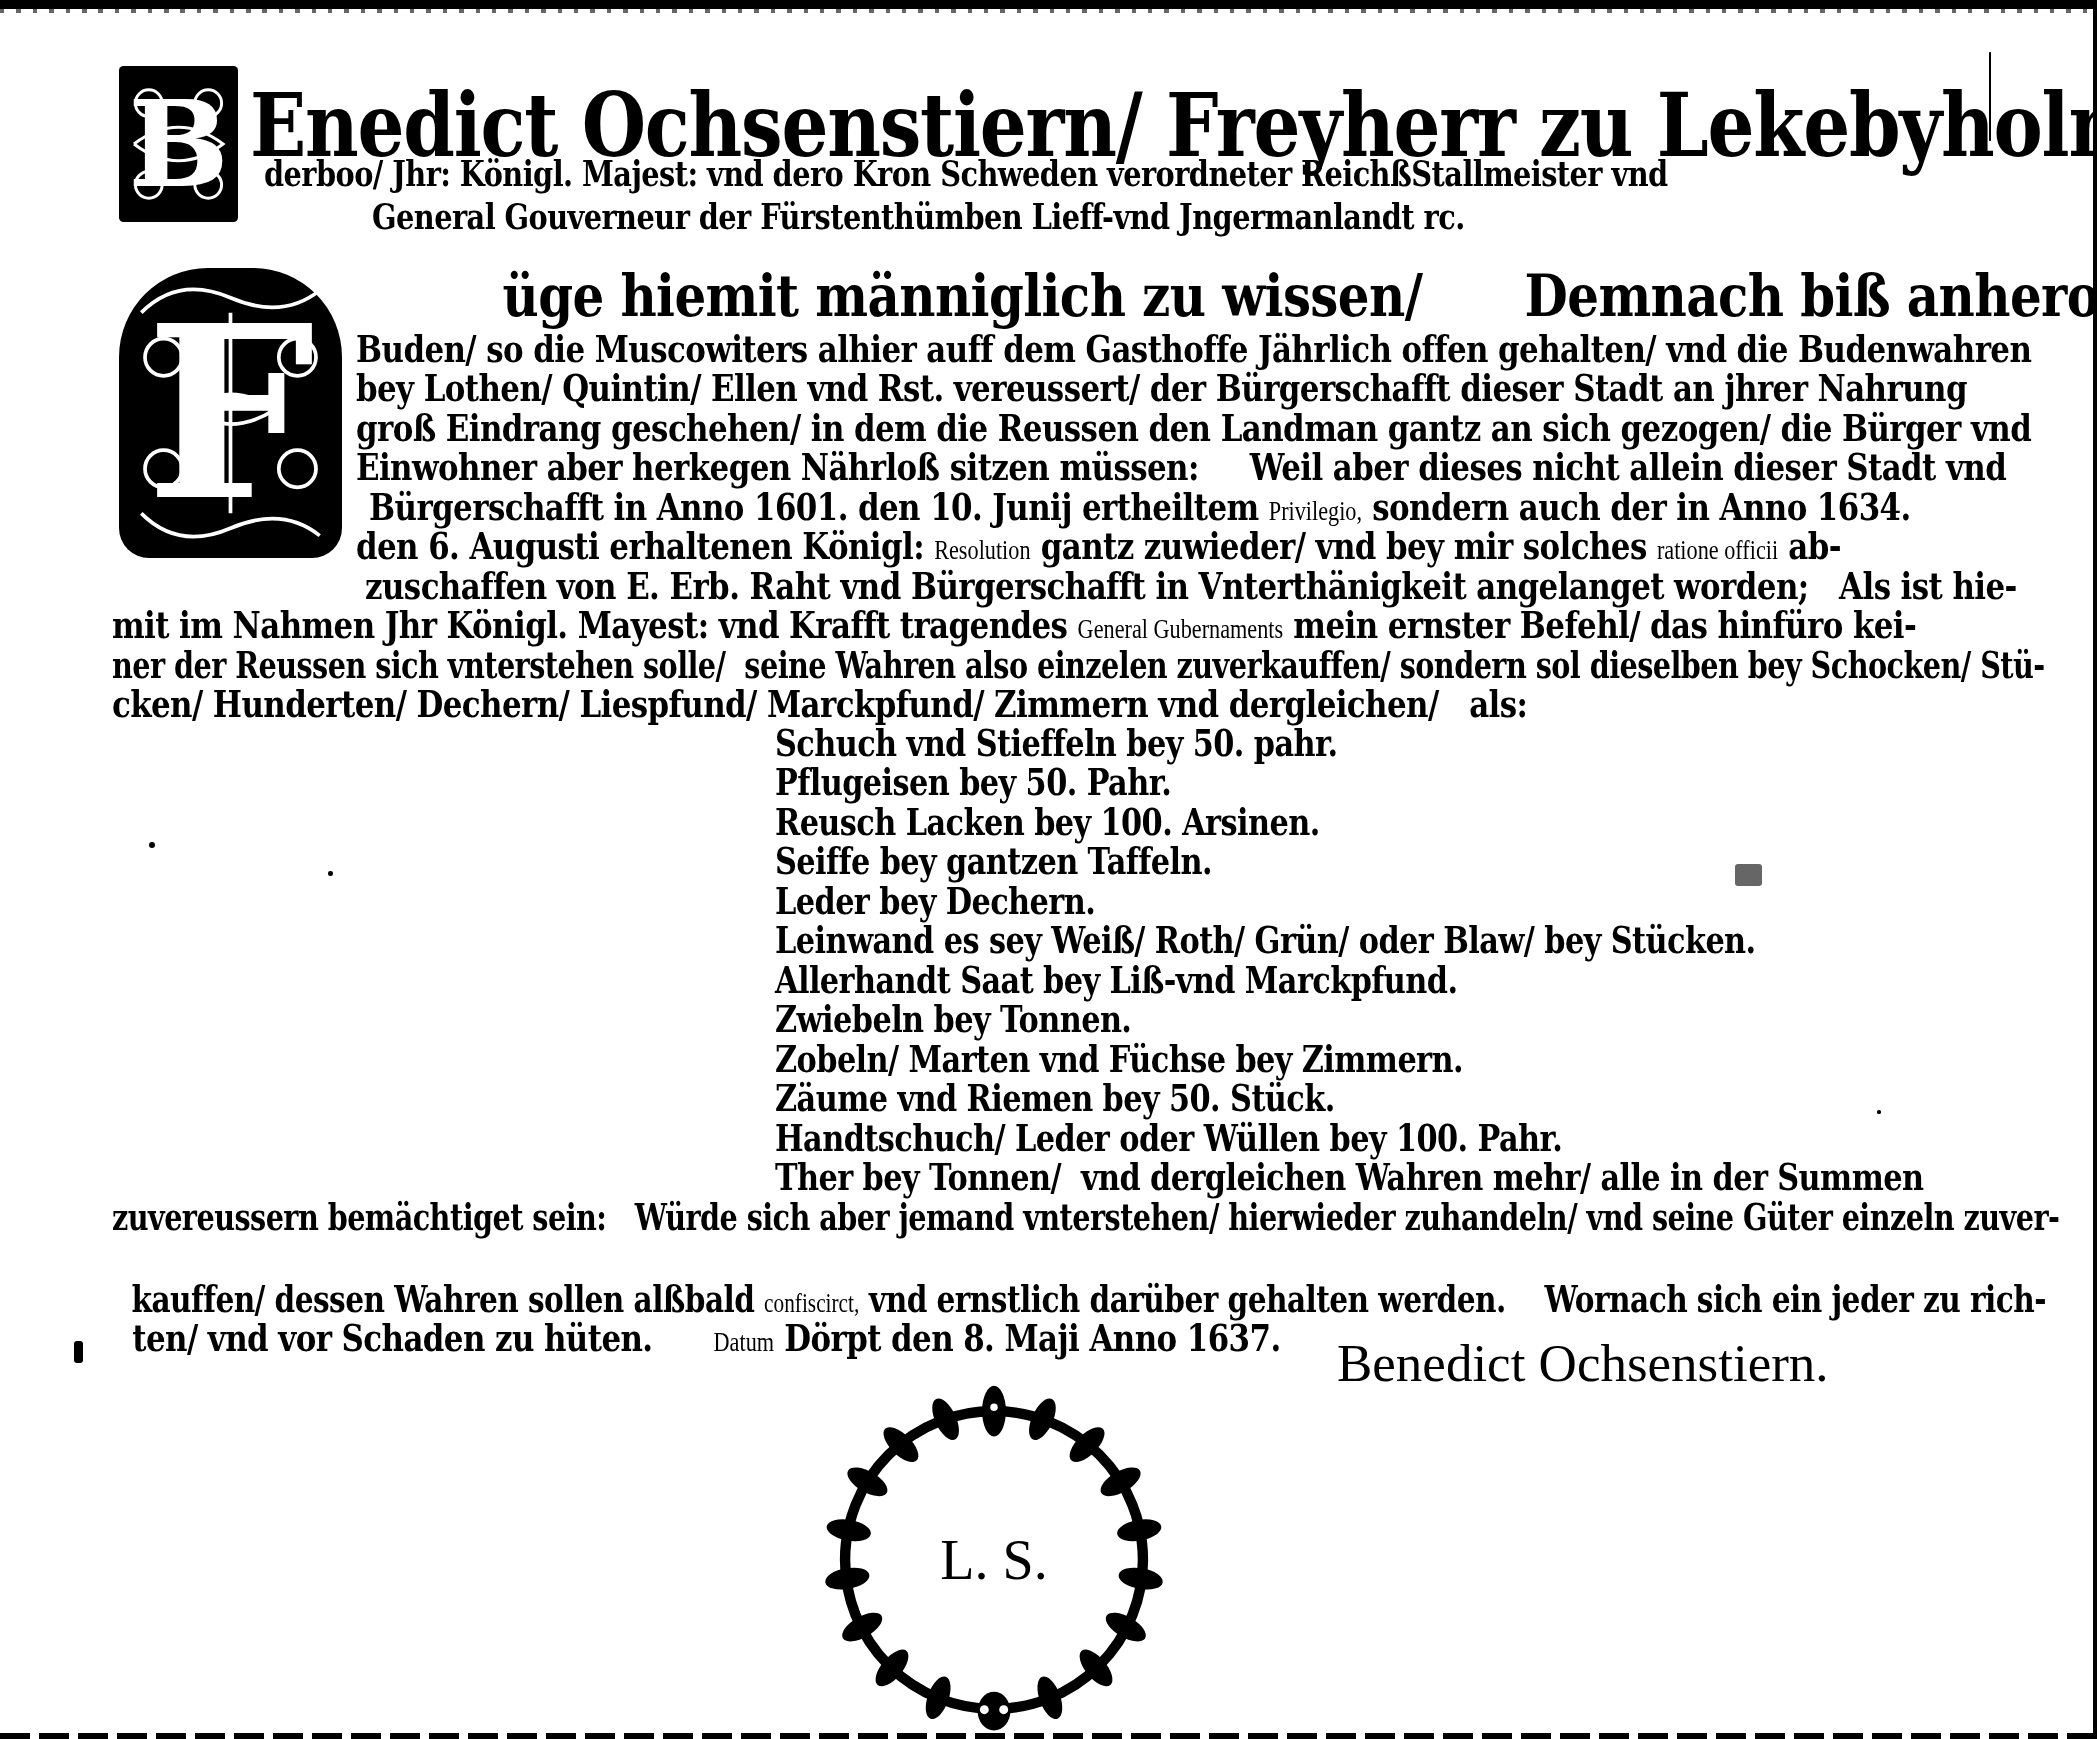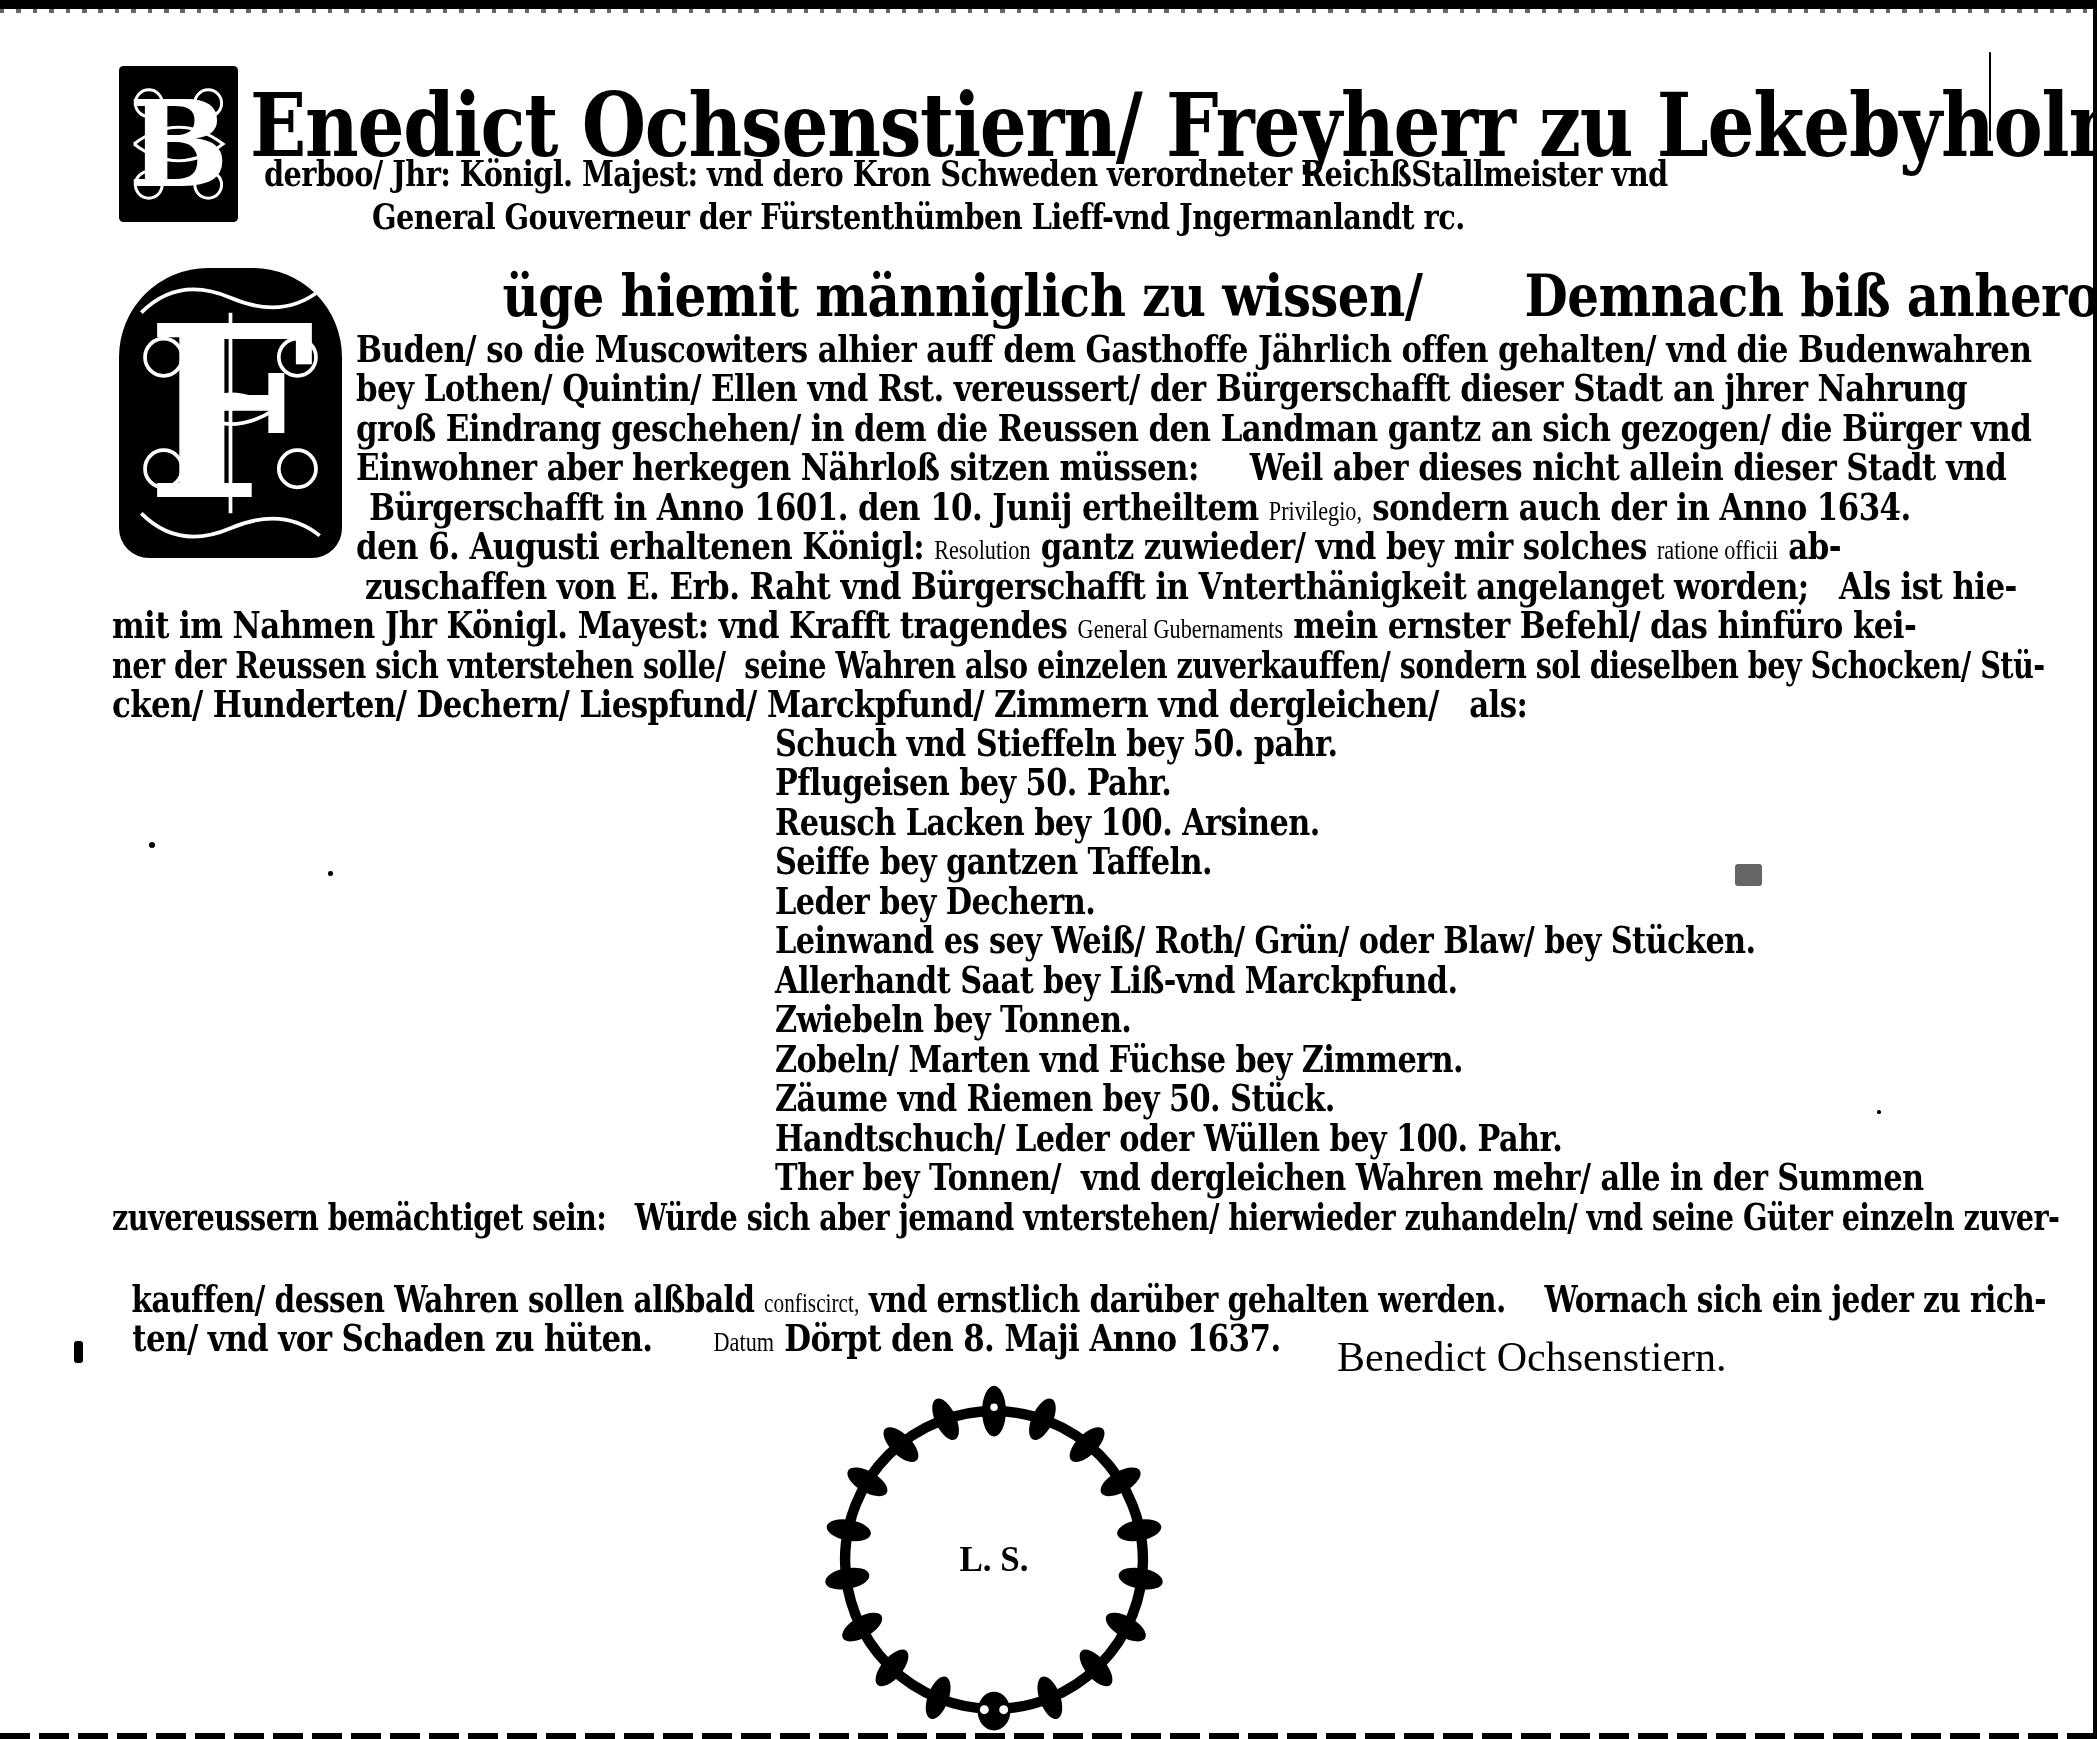--- a/index.html
+++ b/index.html
@@ -44,31 +44,31 @@
 
   .body-line { font-size: 37px; line-height: 42px; transform-origin: left; }
   .p1-0 { left: 350px; top: 262px; font-size: 58px; transform: scaleX(0.86); }
   .p1-0 .gap { display:inline-block; width: 119px; }
 
   .list-item { font-size: 37px; transform-origin: left; transform: scaleX(0.82); }
 
   .roman { font-weight: normal; font-family: "Liberation Serif", serif; font-size: 0.72em; letter-spacing: 0; }
 
   .signature {
-    position: absolute; left: 1337px; top: 1333px; font-size: 42px;
+    position: absolute; left: 1337px; top: 1333px; font-size: 53px;
     font-family: "Liberation Serif", serif; white-space: nowrap;
   }
 
   .seal {
     position: absolute; left: 819px; top: 1385px; width: 350px; height: 350px;
   }
   .seal-label {
     position: absolute; left: 0; top: 0; width: 350px; height: 350px;
     display: flex; align-items: center; justify-content: center;
-    font-family: "Liberation Serif", serif; font-size: 35px; font-weight: bold;
+    font-family: "Liberation Serif", serif; font-size: 56px; font-weight: normal;
   }
 
   .speck { position: absolute; background: #000; border-radius: 50%; }
 </style>
 </head>
 <body>
 
 <div class="top-edge"></div>
 <div class="right-edge"></div>
 <div class="bottom-edge"></div>

